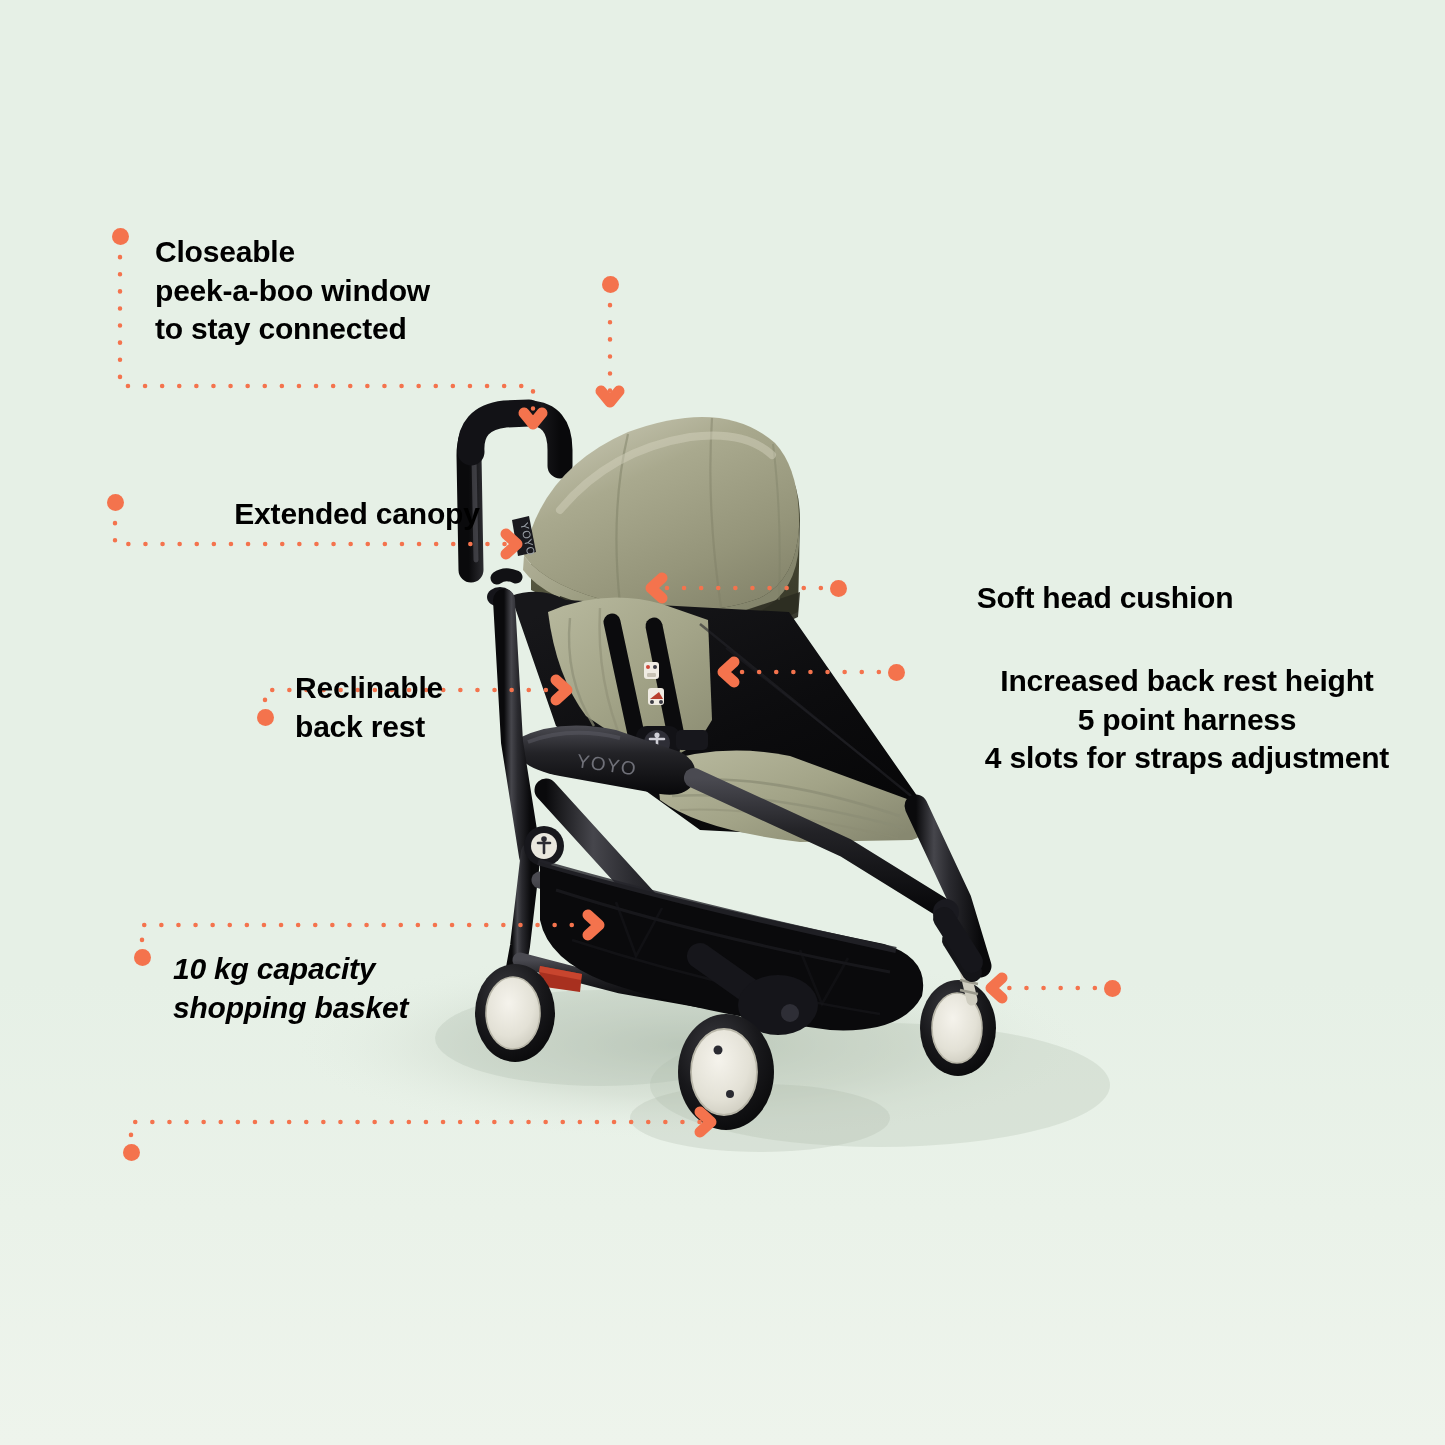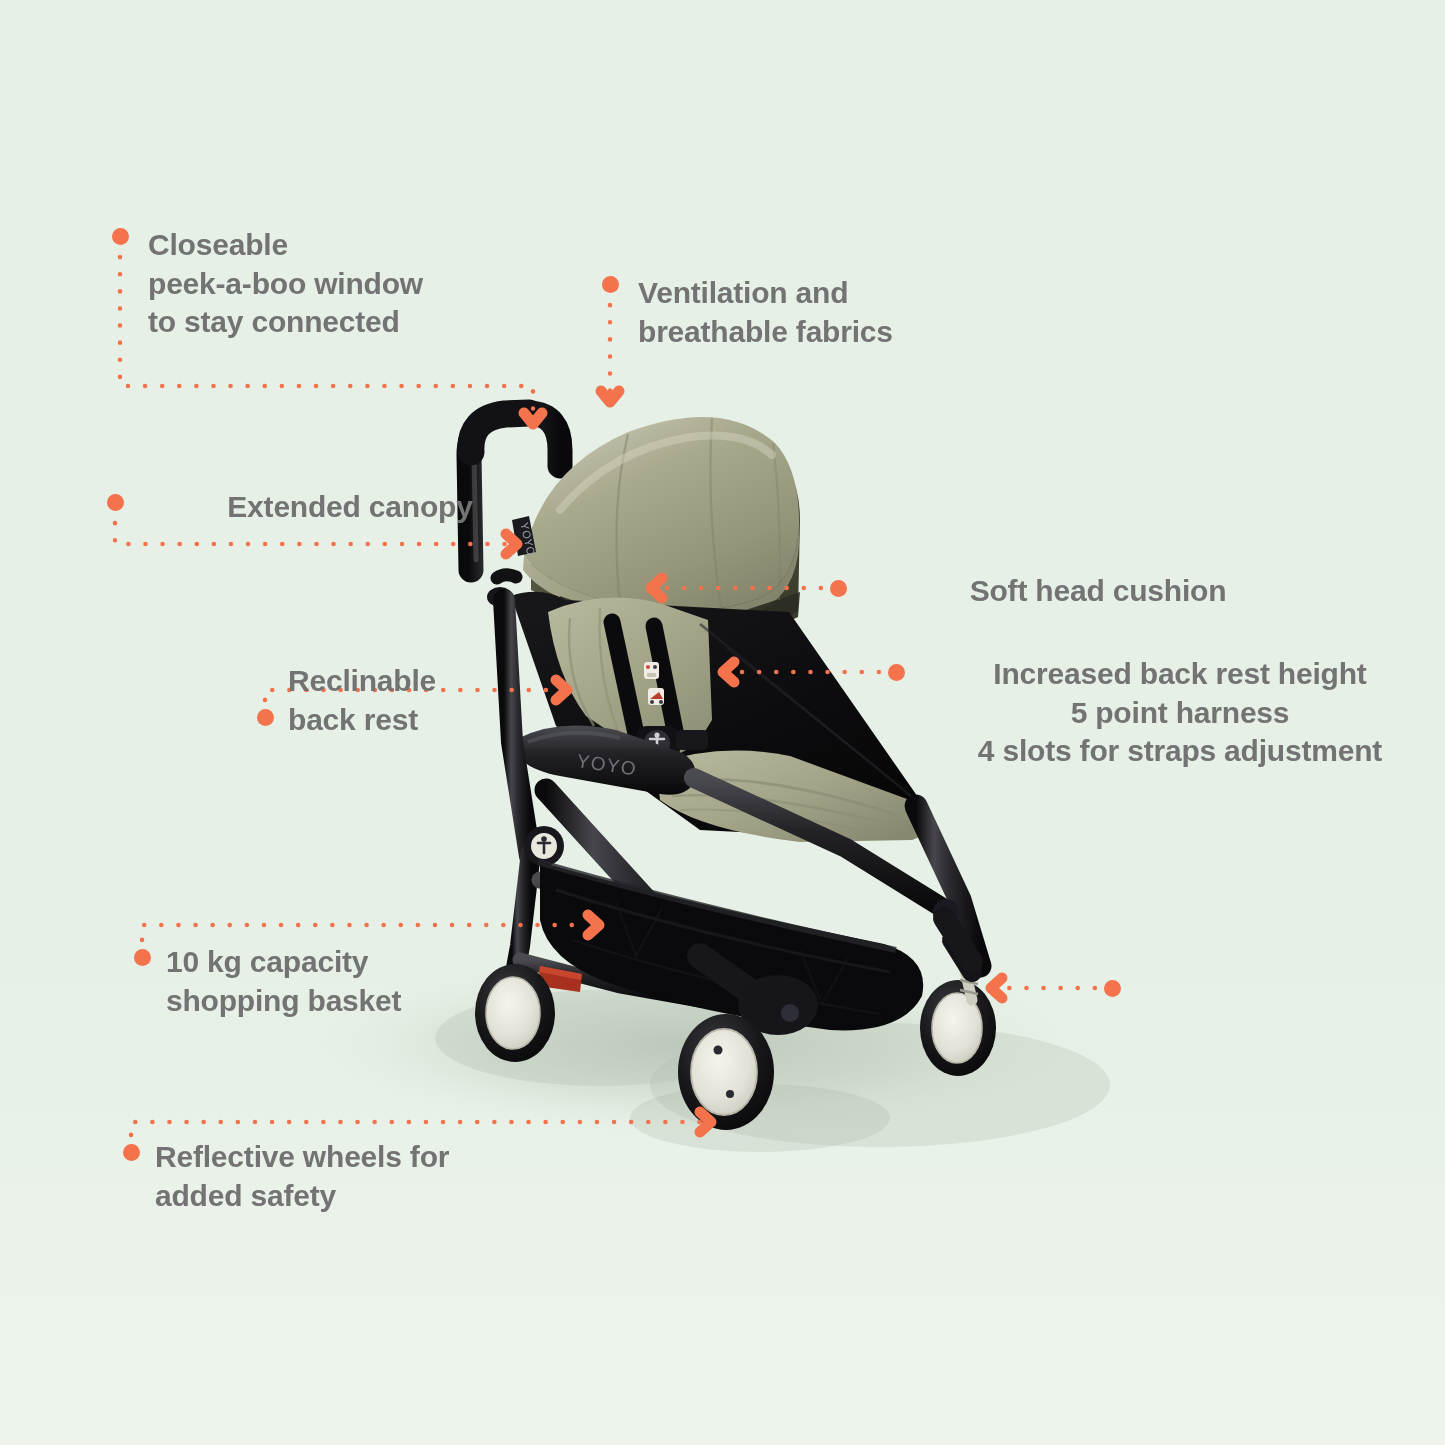--- a/index.html
+++ b/index.html
@@ -28,27 +28,27 @@
     position: absolute;
     left: 0; top: 0;
     width: 1445px;
     height: 1445px;
     pointer-events: none;
   }
   #annotations > * { pointer-events: auto; }
 
   .callout-label {
     position: absolute;
-    color: #737373;
+    color: #000000;
     font-size: 30px;
     line-height: 1.29;
     font-weight: 700;
     letter-spacing: -0.2px;
     white-space: pre-line;
-    margin: 0;
+    margin: 7px;
   }
   .callout-label.right-side { text-align: center; }
 
   .dot {
     position: absolute;
     width: 17px;
     height: 17px;
     border-radius: 50%;
     background: #f4734d;
   }
@@ -351,35 +351,31 @@
     <div class="dot" style="left:888px;  top:664px;"></div>
     <div class="dot" style="left:257px;  top:709px;"></div>
     <div class="dot" style="left:134px;  top:949px;"></div>
     <div class="dot" style="left:1104px; top:980px;"></div>
     <div class="dot" style="left:123px;  top:1144px;"></div>
 
     <div class="callout-label" style="left:148px; top:226px; width:420px;">Closeable
 peek-a-boo window
 to stay connected</div>
 
-    <div class="callout-label" style="left:638px; top:274px; width:400px;">Ventilation and
-breathable fabrics</div>
 
     <div class="callout-label" style="left:140px; top:488px; width:420px;text-align:center;">Extended canopy</div>
 
     <div class="callout-label right-side" style="left:868px; top:572px; width:460px;">Soft head cushion</div>
 
     <div class="callout-label right-side" style="left:920px; top:655px; width:520px;">Increased back rest height
 5 point harness
 4 slots for straps adjustment</div>
 
     <div class="callout-label" style="left:288px; top:662px; width:330px;">Reclinable
 back rest</div>
 
-    <div class="callout-label" style="left:166px; top:943px; width:360px;">10 kg capacity
+    <div class="callout-label" style="left:166px; top:943px; width:360px;font-style:italic;">10 kg capacity
 shopping basket</div>
 
 
-    <div class="callout-label" style="left:155px; top:1138px; width:420px;">Reflective wheels for
-added safety</div>
 
   </div>
 </div>
 
 </body></html>

